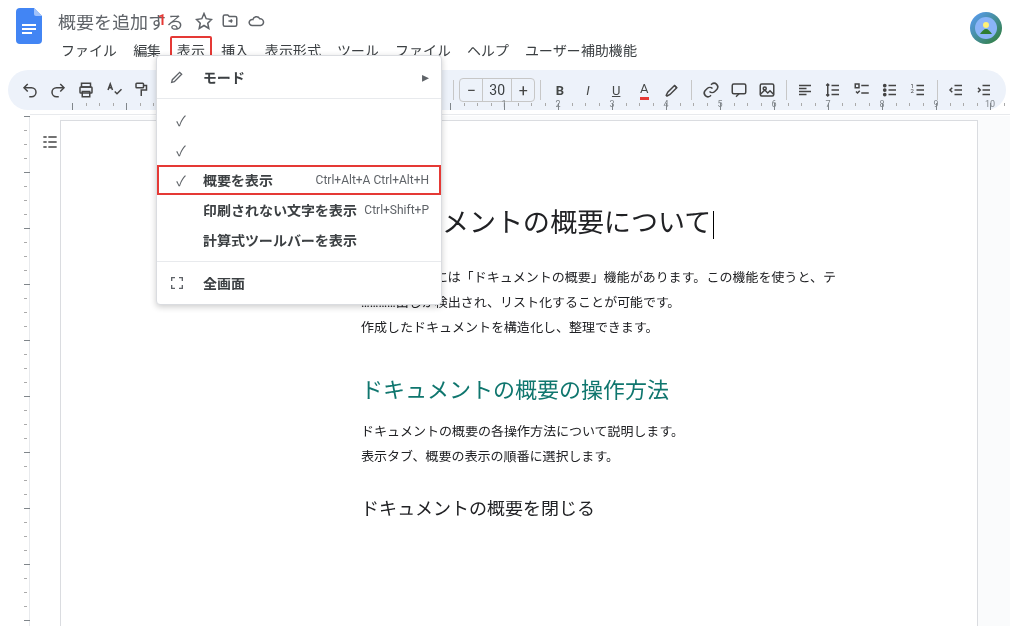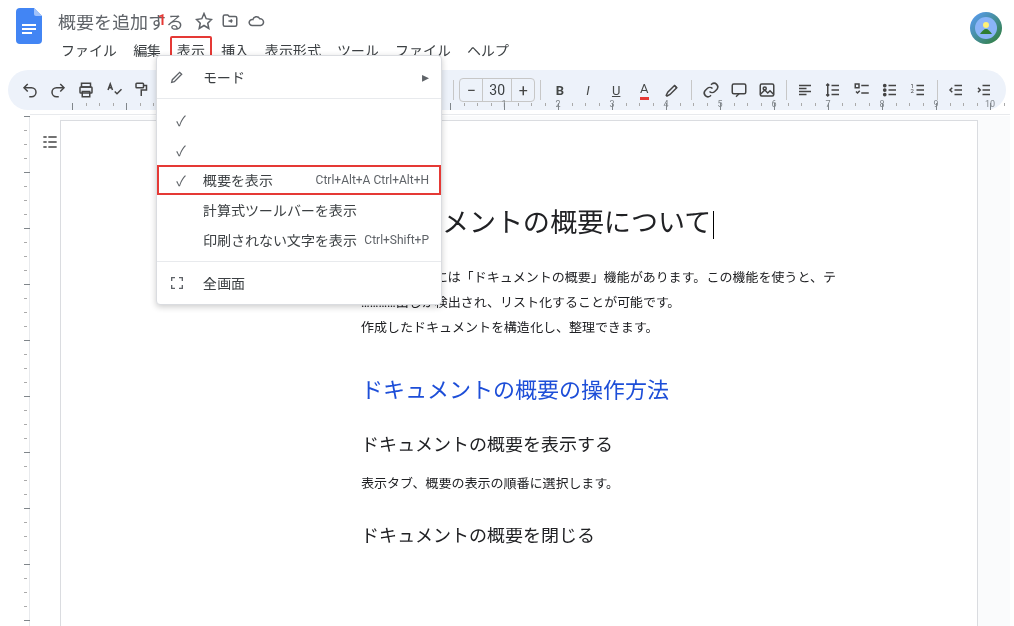--- a/index.html
+++ b/index.html
@@ -25,21 +25,21 @@
   .tb-sep { width: 1px; height: 20px; background: #c7c7c7; margin: 0 4px; }
   .tb-gap { width: 300px; }
   .zoom-box { display: flex; align-items: center; border: 1px solid #c7c7c7; border-radius: 4px; height: 24px; }
   .zoom-btn { width: 22px; text-align: center; cursor: pointer; font-size: 16px; color: #444; }
   .zoom-val { width: 30px; text-align: center; font-size: 14px; border-left: 1px solid #c7c7c7; border-right: 1px solid #c7c7c7; height: 100%; line-height: 22px; }
 
   
   .dropdown { position: absolute; left: 156px; top: 55px; width: 286px; background: #fff; border: 1px solid #dadce0; border-radius: 4px; box-shadow: 0 2px 6px rgba(0,0,0,0.2); z-index: 100; padding: 6px 0; }
   .dd-item { display: flex; align-items: center; height: 30px; padding: 0 12px; font-size: 14px; color: #3c4043; cursor: pointer; }
   .dd-item .dd-icon { width: 24px; text-align: center; margin-right: 10px; color: #5f6368; }
-  .dd-item .dd-label { flex: 1; }
+  .dd-item .dd-label { flex: 1; font-weight: bold; }
   .dd-item .dd-shortcut { font-size: 12px; color: #5f6368; }
   .dd-item .dd-arrow { color: #5f6368; }
   .dd-sep { height: 1px; background: #e8eaed; margin: 6px 0; }
   .dd-item.highlighted { border: 2px solid #e53935; margin: 0; padding: 0 10px; height: 30px; }
 
   
   .ruler-h { position: absolute; left: 30px; right: 4px; top: 99px; height: 16px; border-bottom: 1px solid #e8eaed; overflow: hidden; font-size: 9px; color: #80868b; }
   .ruler-h .tick { position: absolute; top: 4px; border-left: 1px solid #aaa; height: 3px; }
   .ruler-h .tick.major { height: 7px; border-left: 1px solid #80868b; }
   .ruler-h .num { position: absolute; top: 0; transform: translateX(-50%); }
@@ -47,21 +47,21 @@
   .ruler-v .tick { position: absolute; left: 10px; border-top: 1px solid #aaa; width: 3px; }
   .ruler-v .tick.major { width: 6px; border-top: 1px solid #80868b; }
   .outline-btn { position: absolute; left: 36px; top: 128px; width: 28px; height: 28px; display: flex; align-items: center; justify-content: center; color: #444; cursor: pointer; }
 
   
   .canvas { position: absolute; left: 60px; right: 4px; top: 116px; bottom: 0; overflow: hidden; background: #fafbfc; }
   .page { width: 918px; margin: 4px 0 0 0; background: #fff; border: 1px solid #dadce0; padding: 80px 140px 40px 300px; min-height: 700px; }
   .h1 { font-size: 27px; color: #202124; margin-bottom: 28px; font-weight: 400; position: relative; }
   .cursor { display: inline-block; width: 1px; height: 28px; background: #000; vertical-align: middle; margin-left: 2px; }
   .para { font-size: 13px; color: #202124; line-height: 1.6; margin-bottom: 4px; }
-  .h2 { font-size: 22px; color: #1d4ed8; margin: 34px 0 18px 0; font-weight: 400; }
+  .h2 { font-size: 22px; color: #0f766e; margin: 34px 0 18px 0; font-weight: 400; }
   .h3 { font-size: 18px; color: #202124; margin: 26px 0 18px 0; font-weight: 400; }
 
   svg { display: block; }
 </style>
 </head>
 <body>
 
 <div class="header">
   <div class="docs-logo">
     <svg width="28" height="36" viewBox="0 0 28 36">
@@ -94,20 +94,21 @@
     </div>
     <div class="menus">
       <span class="menu-item">ファイル</span>
       <span class="menu-item">編集</span>
       <span class="menu-item highlighted">表示</span>
       <span class="menu-item">挿入</span>
       <span class="menu-item">表示形式</span>
       <span class="menu-item">ツール</span>
       <span class="menu-item">ファイル</span>
       <span class="menu-item">ヘルプ</span>
+      <span class="menu-item">ユーザー補助機能</span>
     </div>
   </div>
   <div class="avatar">
     <svg width="24" height="24" viewBox="0 0 24 24">
         <circle cx="12" cy="12" r="11" fill="#8ab4f8"></circle>
         <path d="M6 18c2-3 4-5 6-5s4 2 6 5" fill="#2e7d32"></path>
         <circle cx="12" cy="9" r="3" fill="#fff176"></circle>
       </svg>
   </div>
 </div>
@@ -260,26 +261,26 @@
   <div class="dd-item">
     <span class="dd-icon">✓</span>
   </div>
   <div class="dd-item highlighted">
     <span class="dd-icon">✓</span>
     <span class="dd-label">概要を表示</span>
     <span class="dd-shortcut">Ctrl+Alt+A Ctrl+Alt+H</span>
   </div>
   <div class="dd-item">
     <span class="dd-icon"></span>
-    <span class="dd-label">計算式ツールバーを表示</span>
-  </div>
-  <div class="dd-item">
-    <span class="dd-icon"></span>
     <span class="dd-label">印刷されない文字を表示</span>
     <span class="dd-shortcut">Ctrl+Shift+P</span>
+  </div>
+  <div class="dd-item">
+    <span class="dd-icon"></span>
+    <span class="dd-label">計算式ツールバーを表示</span>
   </div>
   <div class="dd-sep"></div>
   <div class="dd-item">
     <span class="dd-icon">
         <svg width="16" height="16" viewBox="0 0 24 24" fill="none" stroke="#5f6368" stroke-width="2">
           <path d="M4 9V4h5M20 9V4h-5M4 15v5h5M20 15v5h-5"></path>
         </svg>
       </span>
     <span class="dd-label">全画面</span>
   </div>
@@ -412,17 +413,17 @@
     </svg>
 </div>
 
 <div class="canvas">
   <div class="page">
     <div class="h1"><span> ドキュメントの概要について</span><span class="cursor"></span></div>
     <div class="para">…………メントには「ドキュメントの概要」機能があります。この機能を使うと、テ</div>
     <div class="para">…………出しが検出され、リスト化することが可能です。</div>
     <div class="para">作成したドキュメントを構造化し、整理できます。</div>
     <div class="h2">ドキュメントの概要の操作方法</div>
-    <div class="h3">ドキュメントの概要を表示する</div>
+    <div class="para">ドキュメントの概要の各操作方法について説明します。</div>
     <div class="para">表示タブ、概要の表示の順番に選択します。</div>
     <div class="h3">ドキュメントの概要を閉じる</div>
   </div>
 </div>
 
 </body></html>

